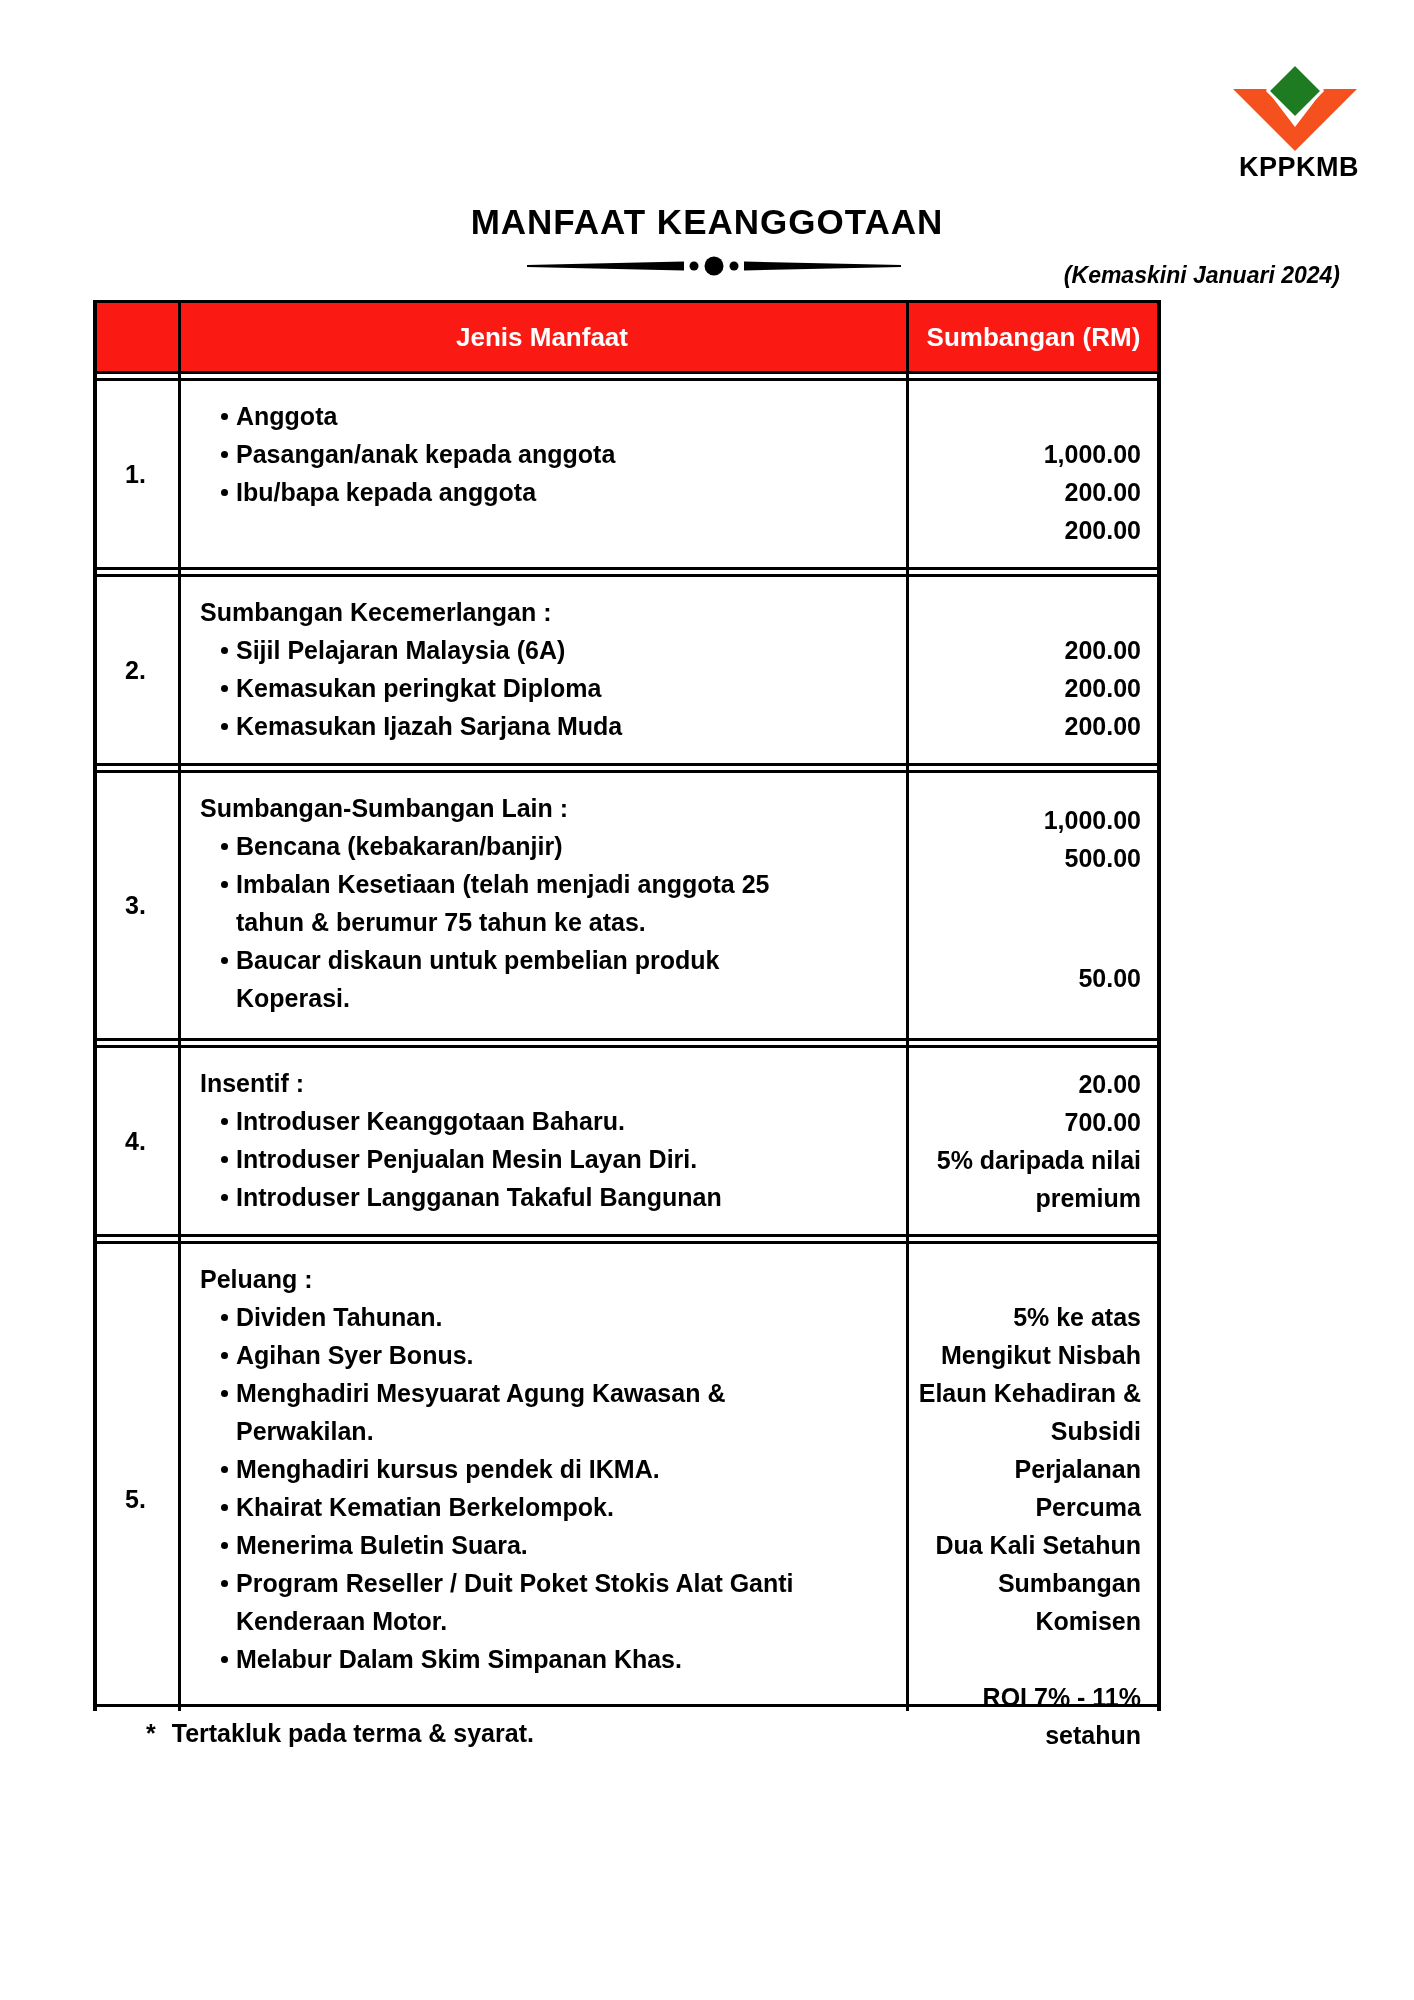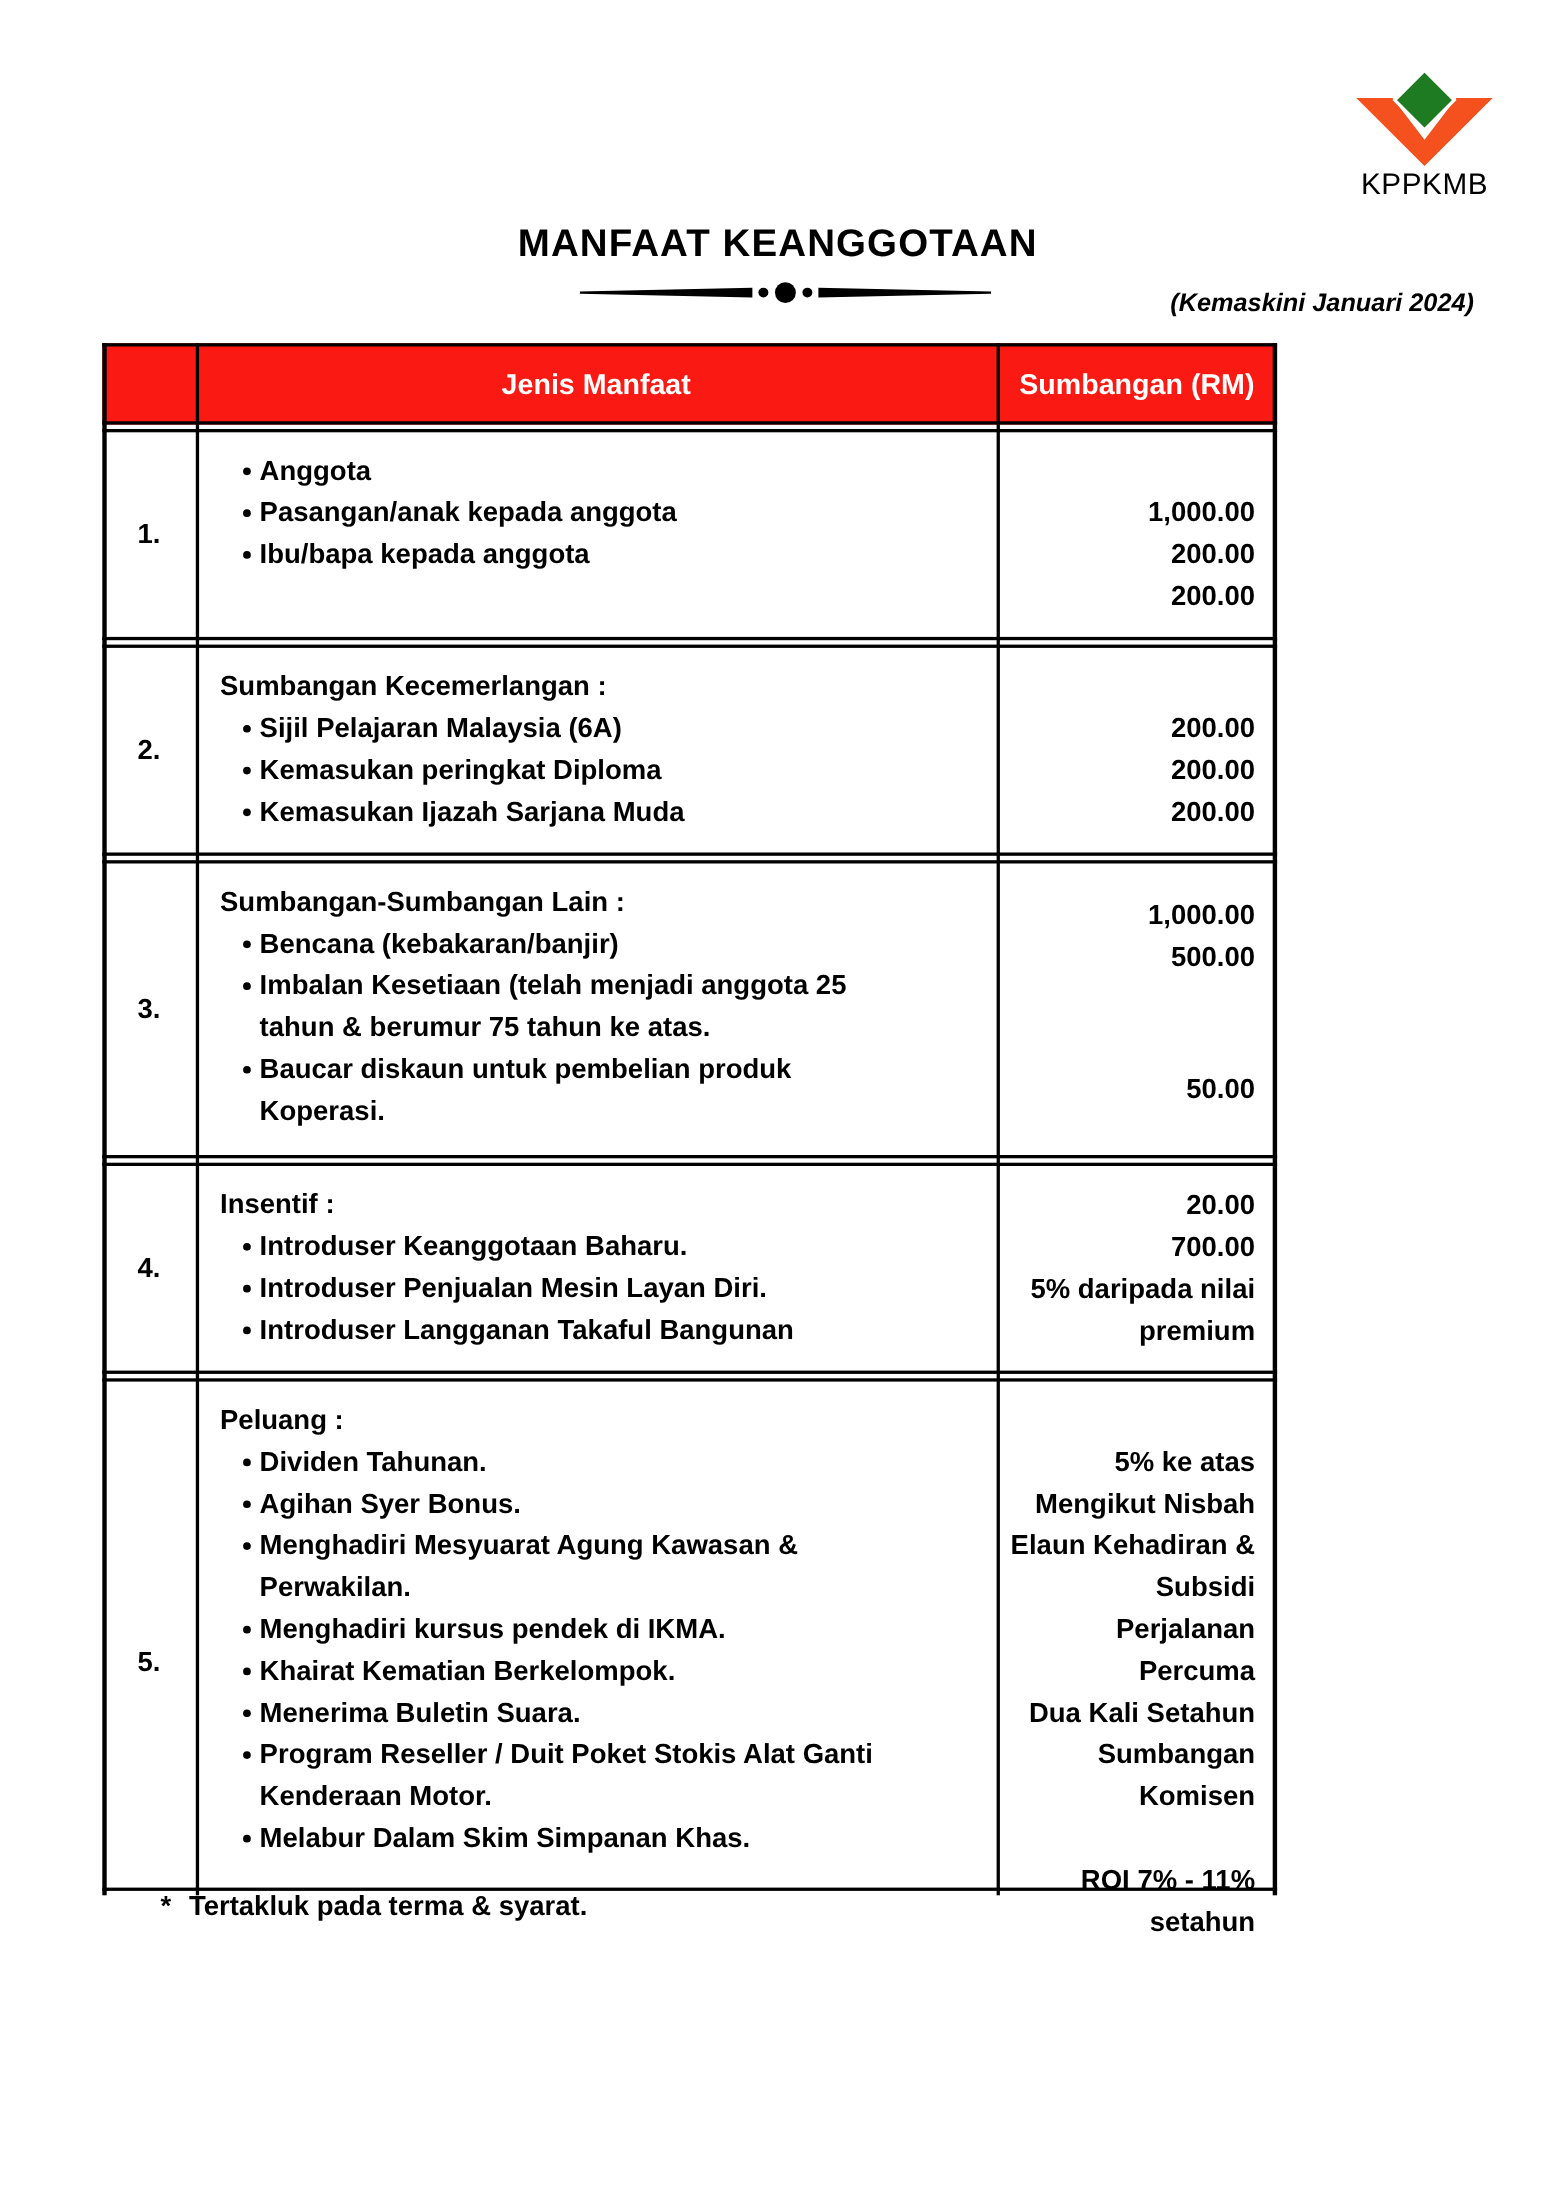--- a/index.html
+++ b/index.html
@@ -8,37 +8,37 @@
     width:1414px; height:2000px;
     background:#ffffff;
     font-family:"Liberation Sans","DejaVu Sans",sans-serif;
     color:#000;
     overflow:hidden;
   }
 
   
   .logo { position:absolute; left:1231px; top:58px; width:128px; text-align:center; }
   .logo svg { display:block; margin:0 auto; }
-  .logo-text { font-size:27px; font-weight:400; letter-spacing:0.5px; margin-top:-2px; color:#000; }
+  .logo-text { font-size:27px; font-weight:700; letter-spacing:0.5px; margin-top:-2px; color:#000;text-align:right; }
 
   
   .doc-header { position:absolute; left:0; top:0; width:1414px; }
   .title {
     position:absolute; left:0; top:202px; width:1414px;
     margin:0; text-align:center;
     font-size:35px; font-weight:700; letter-spacing:1px;
   }
   .ornament { position:absolute; left:527px; top:256px; width:374px; height:20px; }
   .update-note {
     position:absolute; right:74px; top:262px;
     font-size:23px; font-weight:700; font-style:italic;
   }
 
   
-  .benefits-table { position:absolute; left:93px; top:312px; width:1068px; }
+  .benefits-table { position:absolute; left:93px; top:300px; width:1068px; }
   .trow {
     position:relative;
     box-sizing:border-box;
     display:grid;
     grid-template-columns:85px 728px auto;
     border-top:3px solid #000;
     border-bottom:3px solid #000;
     margin-bottom:4px;
     background:#fff;
   }

